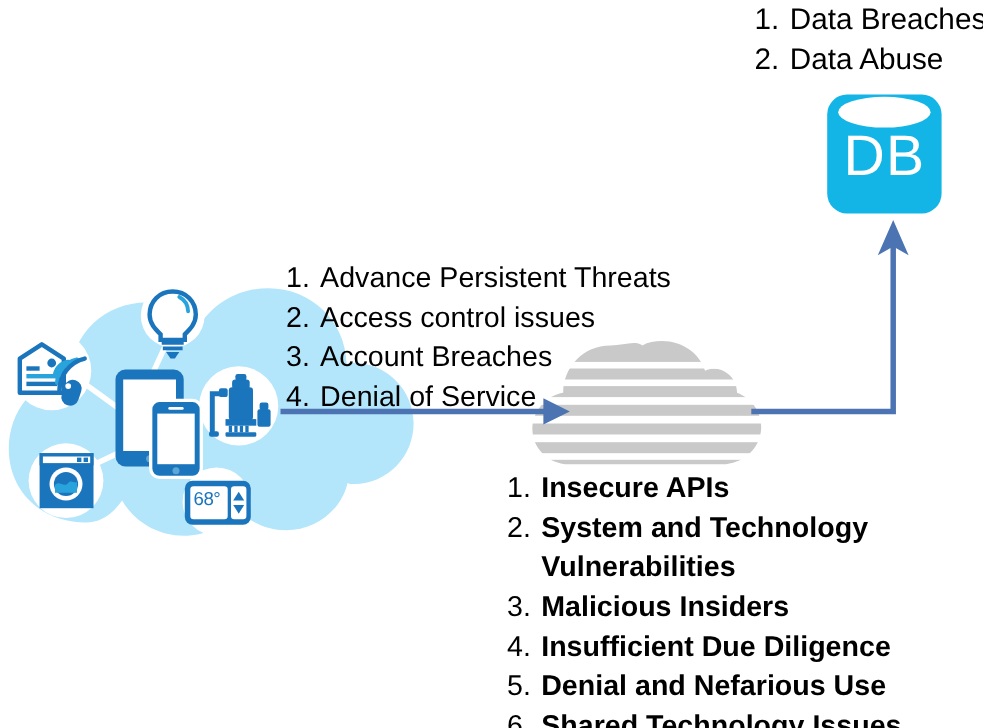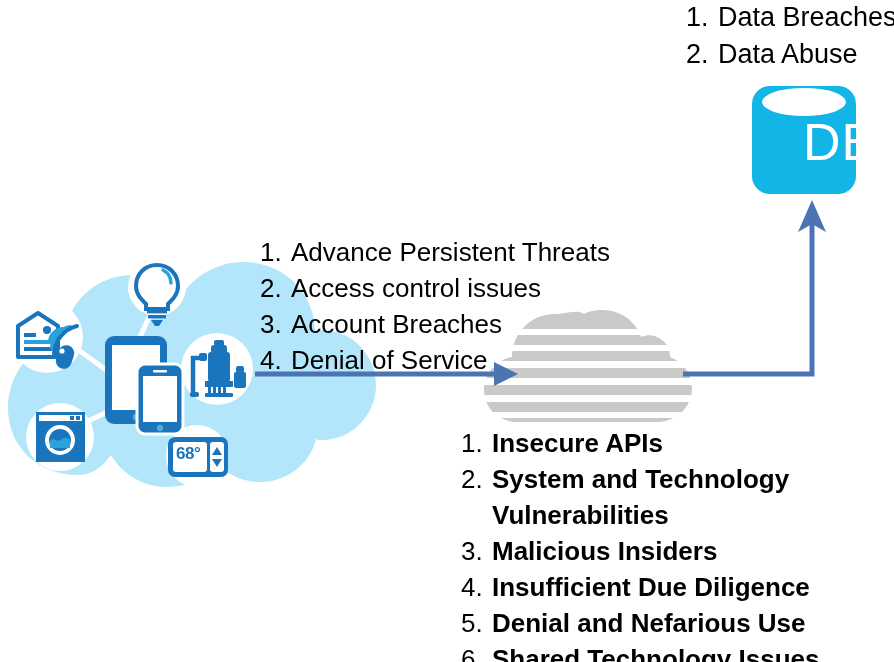--- a/index.html
+++ b/index.html
@@ -92,30 +92,29 @@
     left: 752px;
     top: 113px;
     width: 104px;
     text-align: center;
     font-family: "Liberation Sans", sans-serif;
     font-size: 52px;
     font-weight: 400;
     color: #ffffff;
     letter-spacing: 1px;
     line-height: 58px;
-    margin-left: 36px;
   }
   
   #thermostat-value {
     position: absolute;
     left: 176px;
     top: 444px;
     font-family: "Liberation Sans", sans-serif;
     font-size: 17px;
-    font-weight: bold;
+    font-weight: normal;
     color: #1b75bc;
     line-height: 20px;
     letter-spacing: -0.5px;
   }
 </style>
 </head>
 <body>
 
 <div id="canvas">
 

